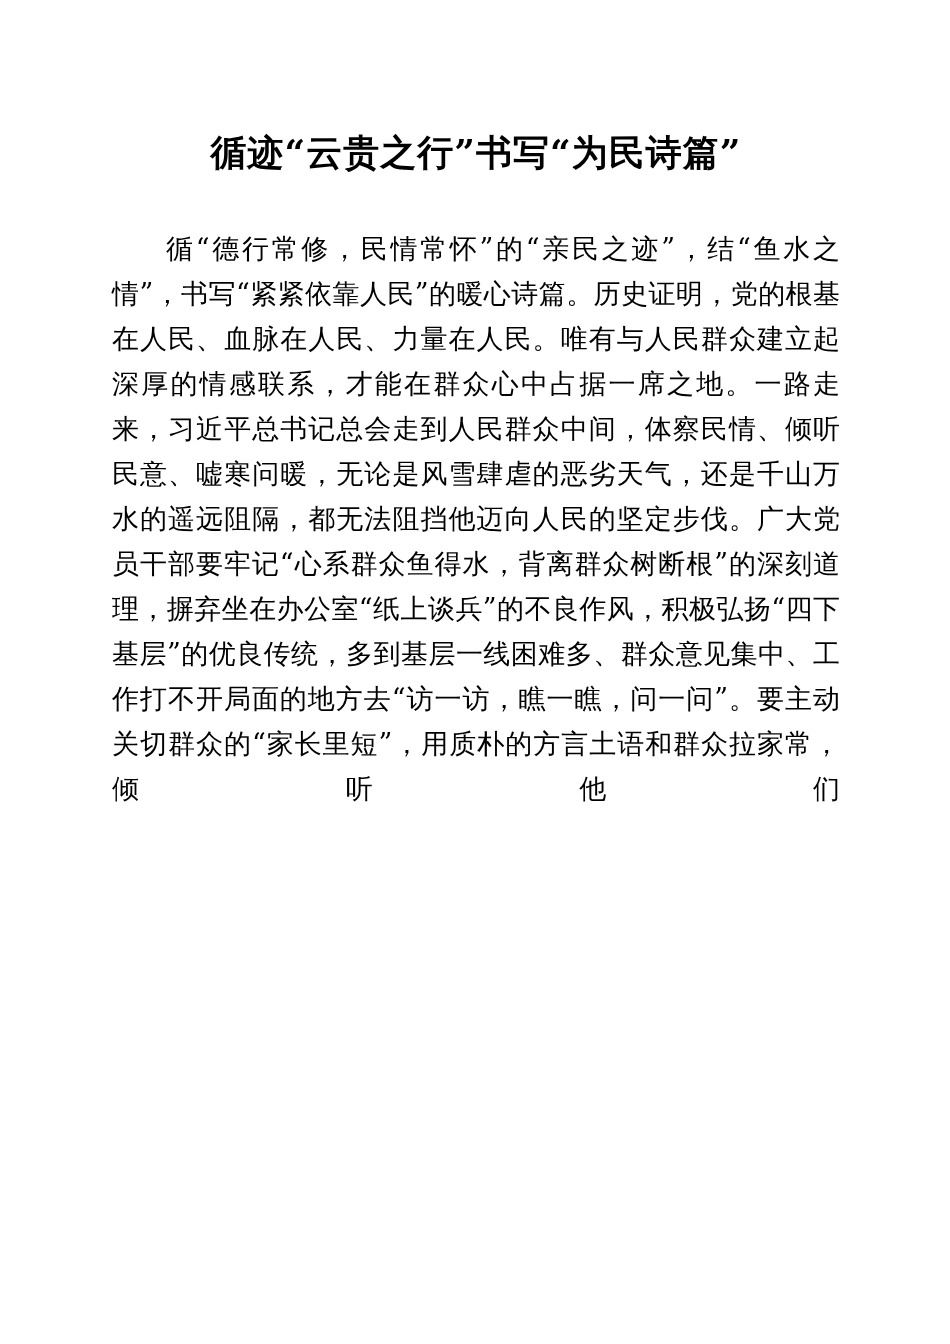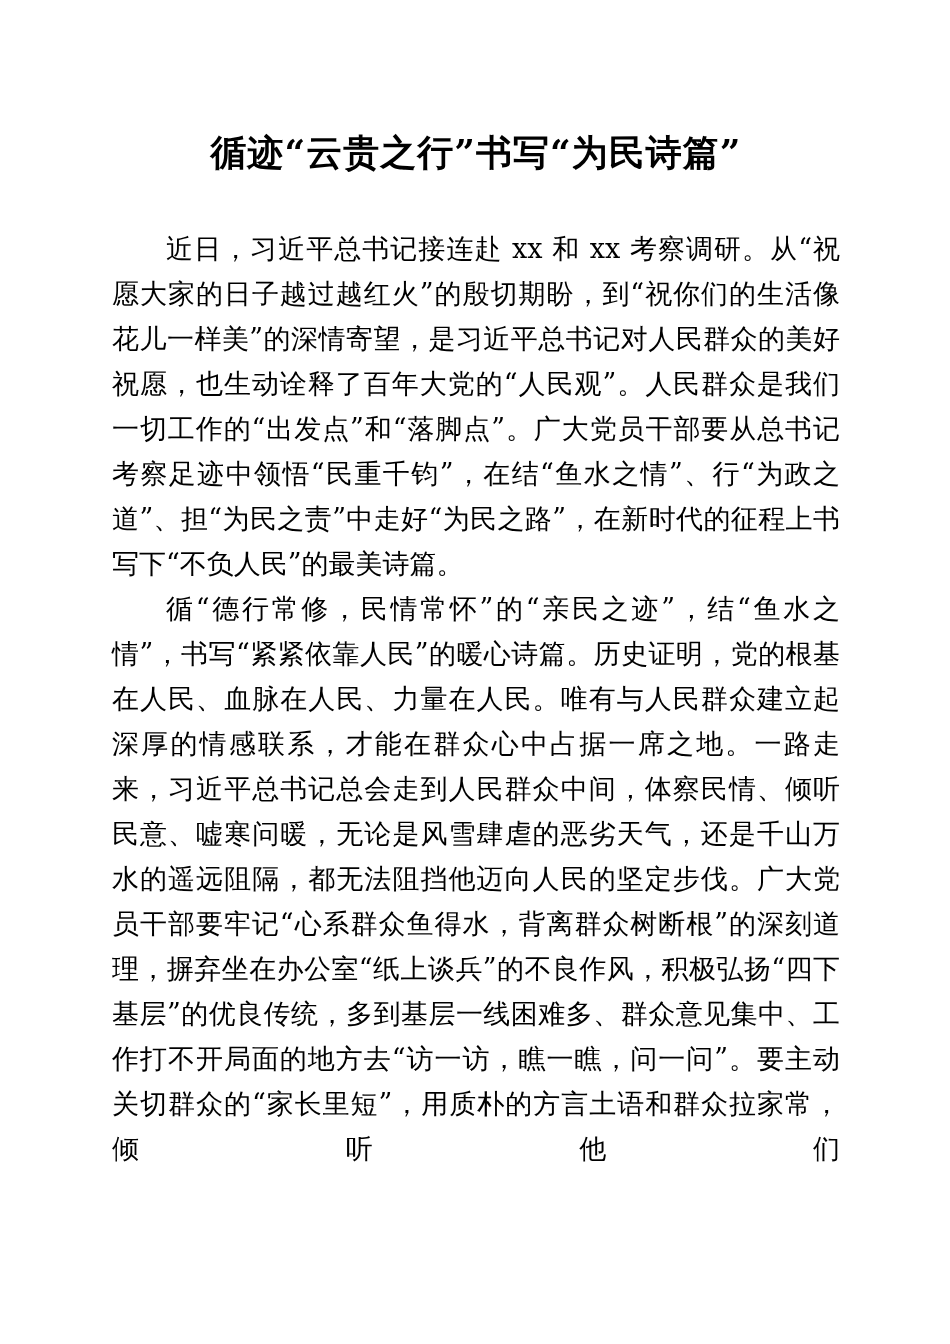--- a/index.html
+++ b/index.html
@@ -53,17 +53,16 @@
     text-align-last: justify;
   }
 </style>
 </head>
 <body>
 
 <div class="page">
   <div class="doc-content">
     <h1 class="doc-title">循迹“云贵之行”书写“为民诗篇”</h1>
     <div class="doc-body">
-      <p class="doc-paragraph">近日，习近平总书记接连赴 xx 和 xx 考察调研。从“祝愿大家的日子越过越红火”的殷切期盼，到“祝你们的生活像花儿一样美”的深情寄望，是习近平总书记对人民群众的美好祝愿，也生动诠释了百年大党的“人民观”。人民群众是我们一切工作的“出发点”和“落脚点”。广大党员干部要从总书记考察足迹中领悟“民重千钧”，在结“鱼水之情”、行“为政之道”、担“为民之责”中走好“为民之路”，在新时代的征程上书写下“不负人民”的最美诗篇。</p>
       <p class="doc-paragraph cutoff">循“德行常修，民情常怀”的“亲民之迹”，结“鱼水之情”，书写“紧紧依靠人民”的暖心诗篇。历史证明，党的根基在人民、血脉在人民、力量在人民。唯有与人民群众建立起深厚的情感联系，才能在群众心中占据一席之地。一路走来，习近平总书记总会走到人民群众中间，体察民情、倾听民意、嘘寒问暖，无论是风雪肆虐的恶劣天气，还是千山万水的遥远阻隔，都无法阻挡他迈向人民的坚定步伐。广大党员干部要牢记“心系群众鱼得水，背离群众树断根”的深刻道理，摒弃坐在办公室“纸上谈兵”的不良作风，积极弘扬“四下基层”的优良传统，多到基层一线困难多、群众意见集中、工作打不开局面的地方去“访一访，瞧一瞧，问一问”。要主动关切群众的“家长里短”，用质朴的方言土语和群众拉家常，倾听他们</p>
     </div>
   </div>
 </div>
 
 </body></html>

